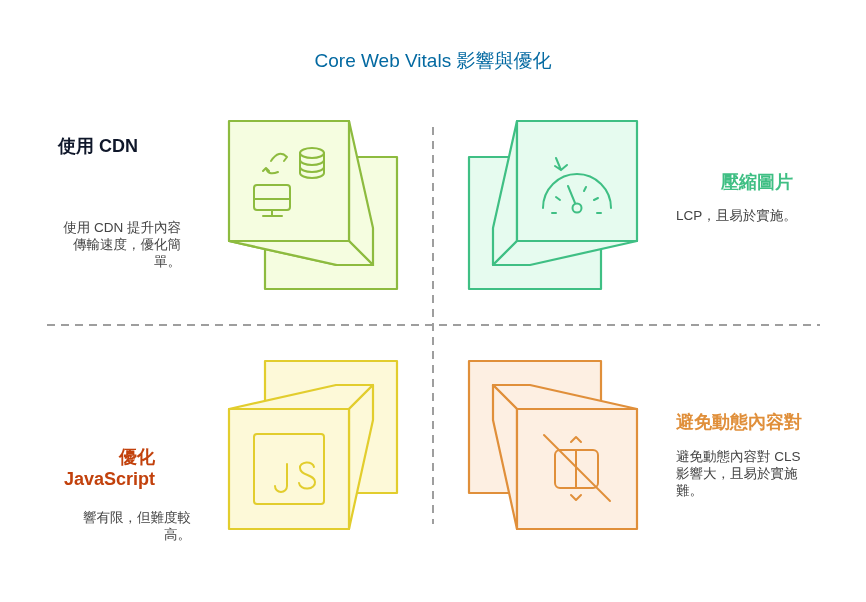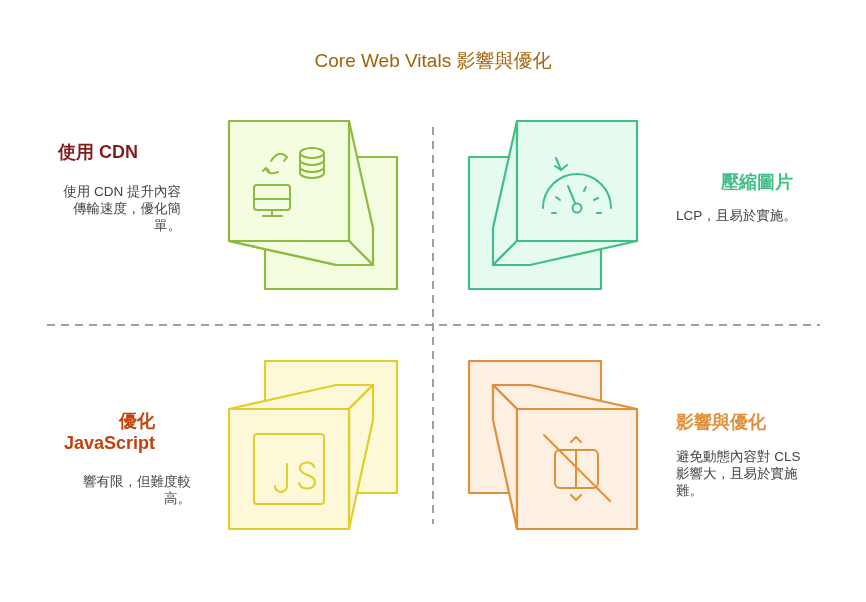--- a/index.html
+++ b/index.html
@@ -1,22 +1,22 @@
 <!DOCTYPE html>
 <html><head>
   <meta charset="utf-8">
   <style>
     html, body { margin: 0; padding: 0; background: #ffffff; }
     body { width: 866px; height: 602px; position: relative; overflow: hidden;
            font-family: "Liberation Sans", "DejaVu Sans", sans-serif; }
     .title { position: absolute; left: 0; width: 866px; top: 48px; text-align: center;
-             font-size: 19px; color: #a16207; }
+             font-size: 19px; color: #0369a1; }
     .heading { position: absolute; font-weight: bold; font-size: 18px; line-height: 22px; }
     .desc { position: absolute; font-size: 13.5px; line-height: 17px; color: #444444; }
-    .right-align { text-align: right; }
+    .right-align { text-align: right; margin-top: 36px; }
     svg.canvas { position: absolute; left: 0; top: 0; }
   </style>
 </head>
 <body>
 
 <div class="title">Core Web Vitals 影響與優化</div>
 
 <svg class="canvas" width="866" height="602" viewBox="0 0 866 602">
 
   <line x1="47" y1="325" x2="820" y2="325" stroke="#9e9e9e" stroke-width="2" stroke-dasharray="8,6"></line>
@@ -83,39 +83,39 @@
   </g>
   <g stroke="#e08f3a" stroke-width="2" fill="none" stroke-linecap="round" stroke-linejoin="round">
     <path d="M571,442 l5,-5 5,5"></path>
     <path d="M571,495 l5,5 5,-5"></path>
     <rect x="555" y="450" width="43" height="38" rx="5"></rect>
     <line x1="576" y1="450" x2="576" y2="488"></line>
     <line x1="544" y1="435" x2="610" y2="501"></line>
   </g>
 </svg>
 
-<div class="heading" style="left:58px; top:141px; color:#7f1d1d;">使用 CDN</div>
+<div class="heading" style="left:58px; top:135px; color:#0f172a;">使用 CDN</div>
 <div class="desc right-align" style="left:40px; width:141px; top:183px;">
   <div>使用 CDN 提升內容</div>
   <div>傳輸速度，優化簡</div>
   <div>單。</div>
 </div>
 
 <div class="heading" style="left:676px; top:171px; color:#3fbf84;margin-left:45px;">壓縮圖片</div>
 <div class="desc" style="left:676px; top:207px; width:160px;">
   <div>LCP，且易於實施。</div>
 </div>
 
 <div class="heading right-align" style="left:40px; width:115px; top:410px; color:#c2410c;">
   <div>優化</div>
   <div>JavaScript</div>
 </div>
 <div class="desc right-align" style="left:40px; width:151px; top:473px;">
   <div>響有限，但難度較</div>
   <div>高。</div>
 </div>
 
-<div class="heading" style="left:676px; top:411px; color:#e08f3a;">影響與優化</div>
+<div class="heading" style="left:676px; top:411px; color:#e08f3a;">避免動態內容對</div>
 <div class="desc" style="left:676px; top:448px; width:160px;">
   <div>避免動態內容對 CLS</div>
   <div>影響大，且易於實施</div>
   <div>難。</div>
 </div>
 
 </body></html>

